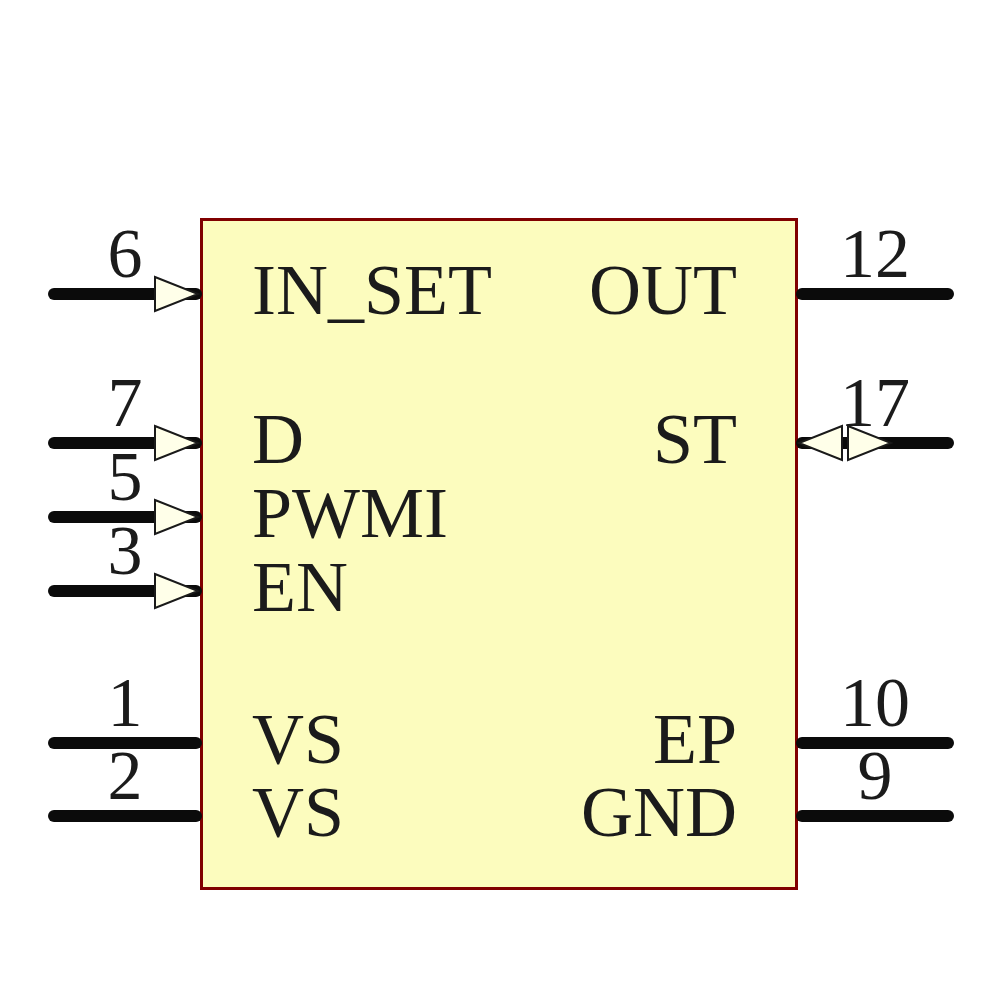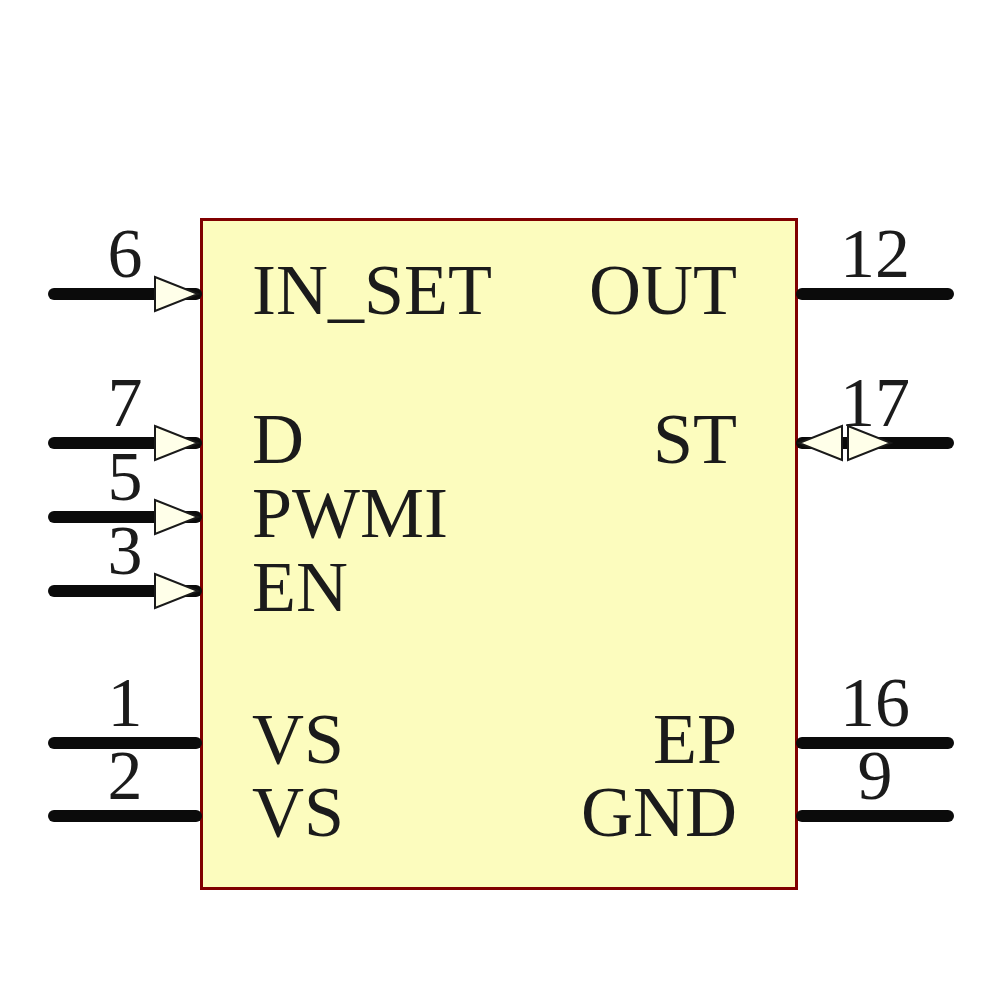--- a/index.html
+++ b/index.html
@@ -135,21 +135,21 @@
     <svg class="arrow-bidi" viewBox="0 0 96 40">
       <polygon points="45,3 2,20 45,37" fill="#FFFFE9" stroke="#1A1A1A" stroke-width="2"></polygon>
       <polygon points="51,3 94,20 51,37" fill="#FFFFE9" stroke="#1A1A1A" stroke-width="2"></polygon>
     </svg>
     <div class="num">17</div>
     <div class="label">ST</div>
   </div>
 
   <div class="pin R r5">
     <div class="wire"></div>
-    <div class="num">16</div>
+    <div class="num">10</div>
     <div class="label">EP</div>
   </div>
 
   <div class="pin R r6">
     <div class="wire"></div>
     <div class="num">9</div>
     <div class="label">GND</div>
   </div>
 
 </div>

